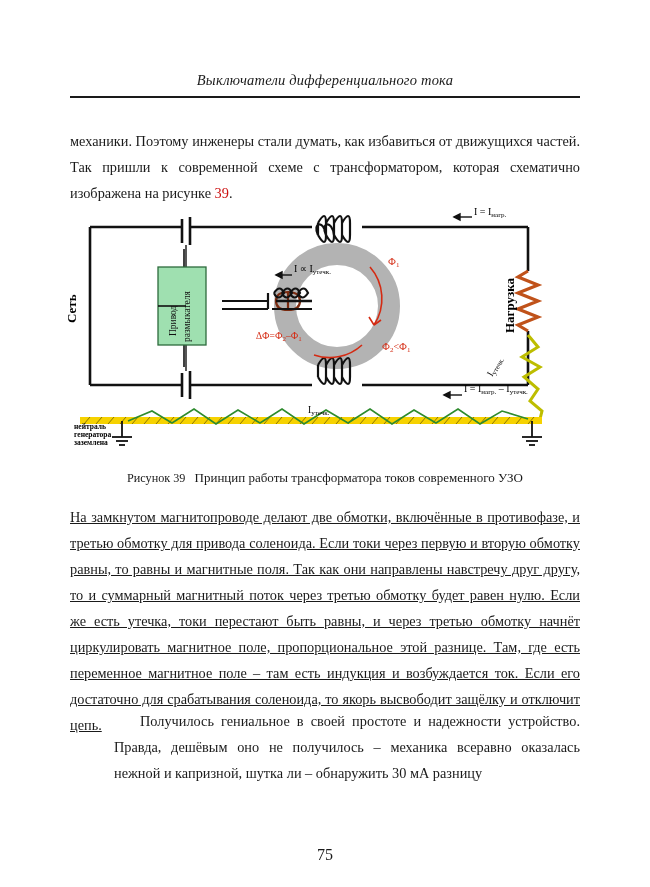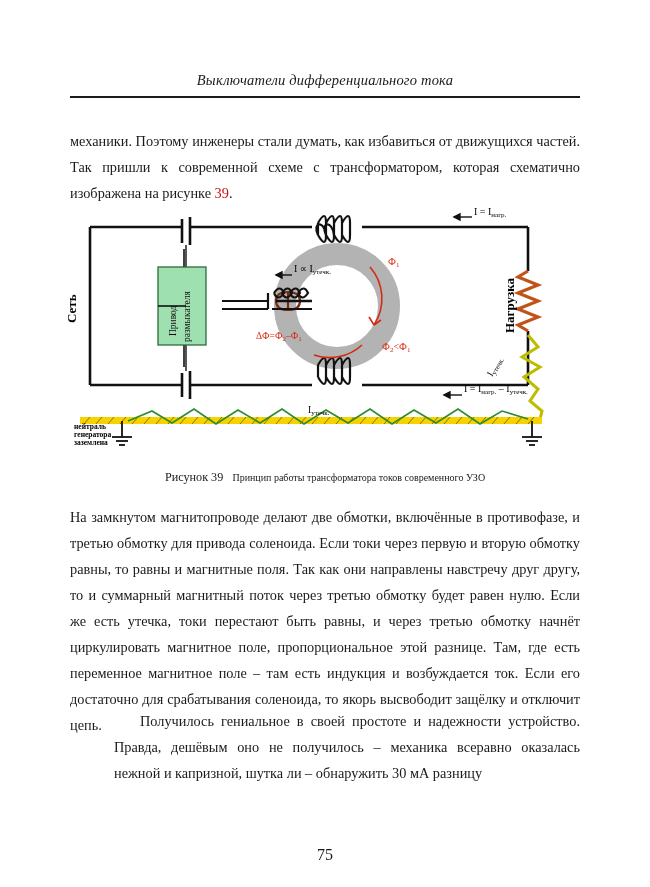--- a/index.html
+++ b/index.html
@@ -36,21 +36,21 @@
   .para p.ind{text-indent:26px;margin-left:44px;}
   .ref{color:#cc1111;}
 
   
   .figure{position:absolute;left:62px;top:205px;width:528px;height:260px;}
   .fig-caption{
     position:absolute;left:70px;top:470px;width:510px;
     text-align:center;font-size:12.2px;
   }
   .fig-caption b{font-weight:normal;}
-  .fig-caption span.cap{font-size:10px;}
+  .fig-caption span.cap{font-size:13px;}
 
   .pageno{
     position:absolute;left:0;top:846px;width:650px;text-align:center;
     font-size:16px;
   }
 </style>
 </head>
 <body>
 
 <div class="page">
@@ -216,21 +216,21 @@
       <text x="12" y="232" font-family="'Liberation Serif',serif" font-size="7.5" font-weight="bold">генератора</text>
       <text x="12" y="240" font-family="'Liberation Serif',serif" font-size="7.5" font-weight="bold">заземлена</text>
     </svg>
   </div>
 
   <div class="fig-caption">
     <b>Рисунок 39</b>
     &nbsp;&nbsp;<span class="cap">Принцип работы трансформатора токов современного УЗО</span>
   </div>
 
-  <div class="para" style="top:504px;">
+  <div class="para" style="top:504px;text-decoration:underline;">
     <p>На замкнутом магнитопроводе делают две обмотки, включённые в противофазе, и третью обмотку для привода соленоида. Если токи через первую и вторую обмотку равны, то равны и магнитные по­ля. Так как они направлены навстречу друг другу, то и суммарный магнитный поток через третью обмотку будет равен нулю. Если же есть утечка, токи перестают быть равны, и через третью обмотку начнёт циркулировать магнитное поле, пропорциональное этой раз­нице. Там, где есть переменное магнитное поле – там есть индукция и возбуждается ток. Если его достаточно для срабатывания солено­ида, то якорь высвободит защёлку и отключит цепь.</p>
   </div>
 
   <div class="para" style="top:708px;">
     <p class="ind">Получилось гениальное в своей простоте и надежности устрой­ство. Правда, дешёвым оно не получилось – механика всеравно ока­залась нежной и капризной, шутка ли – обнаружить 30 мА разницу</p>
   </div>
 
   <div class="pageno">75</div>
 </div>
 

